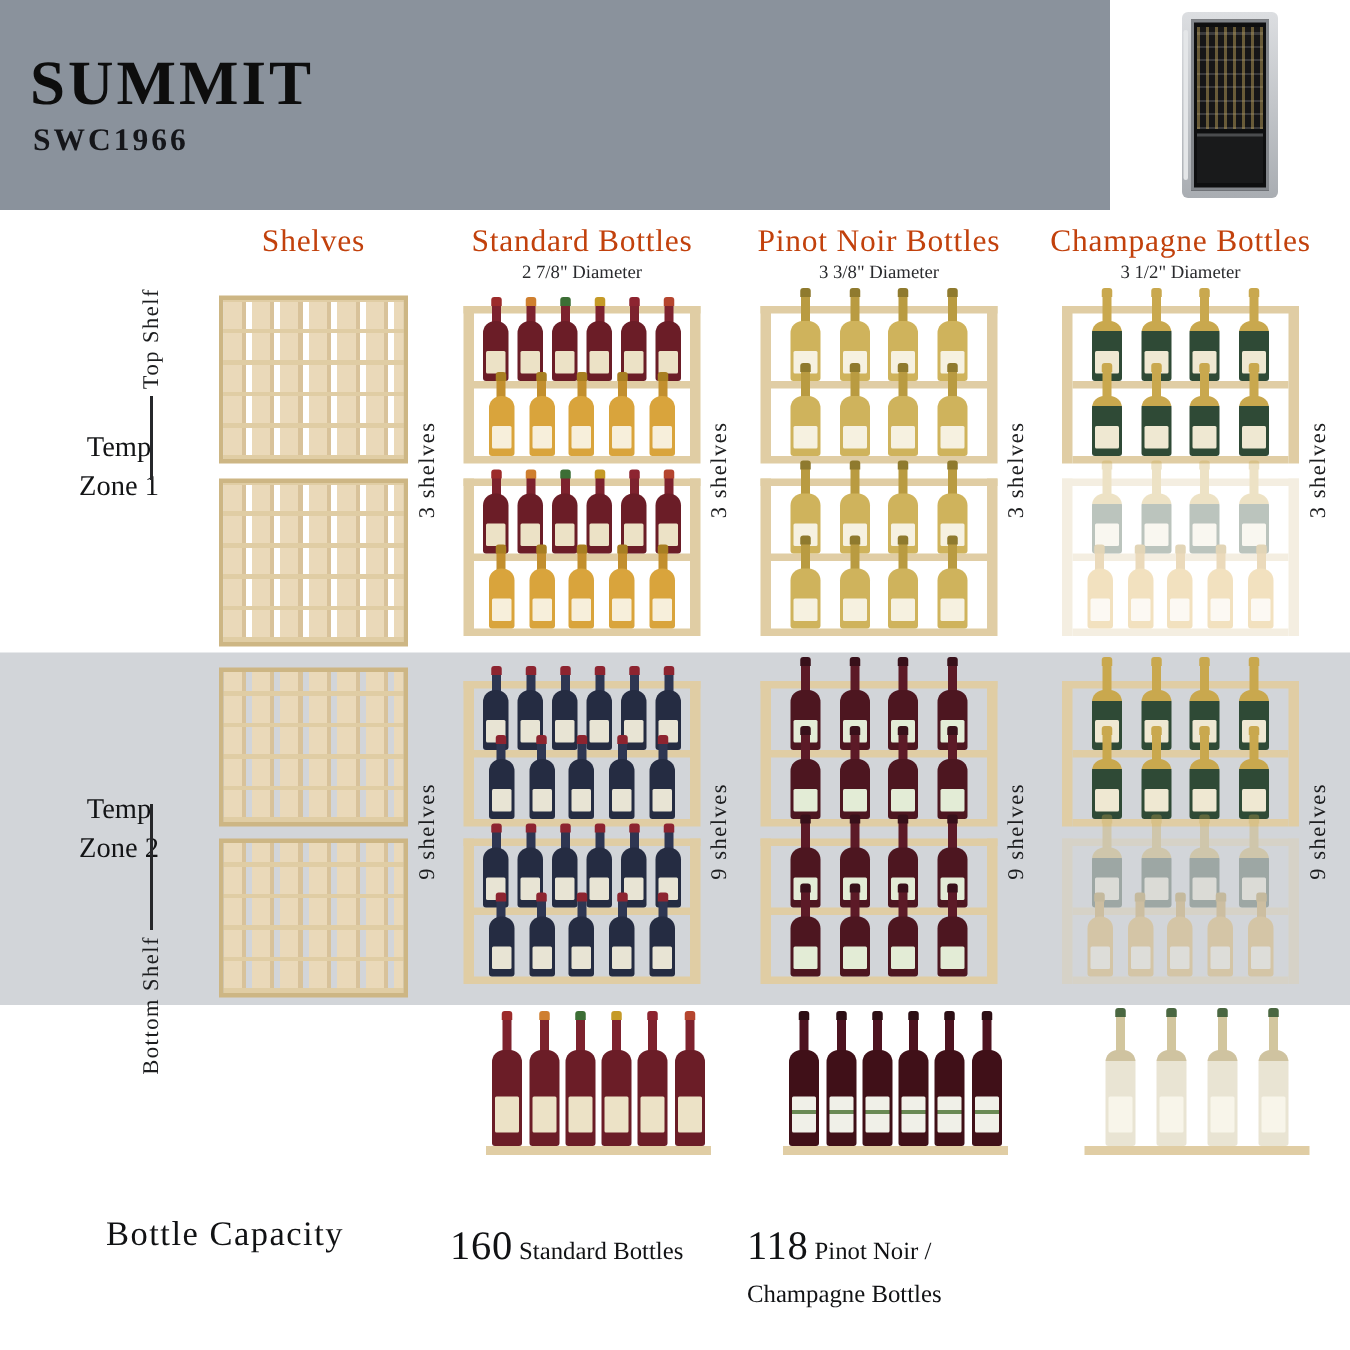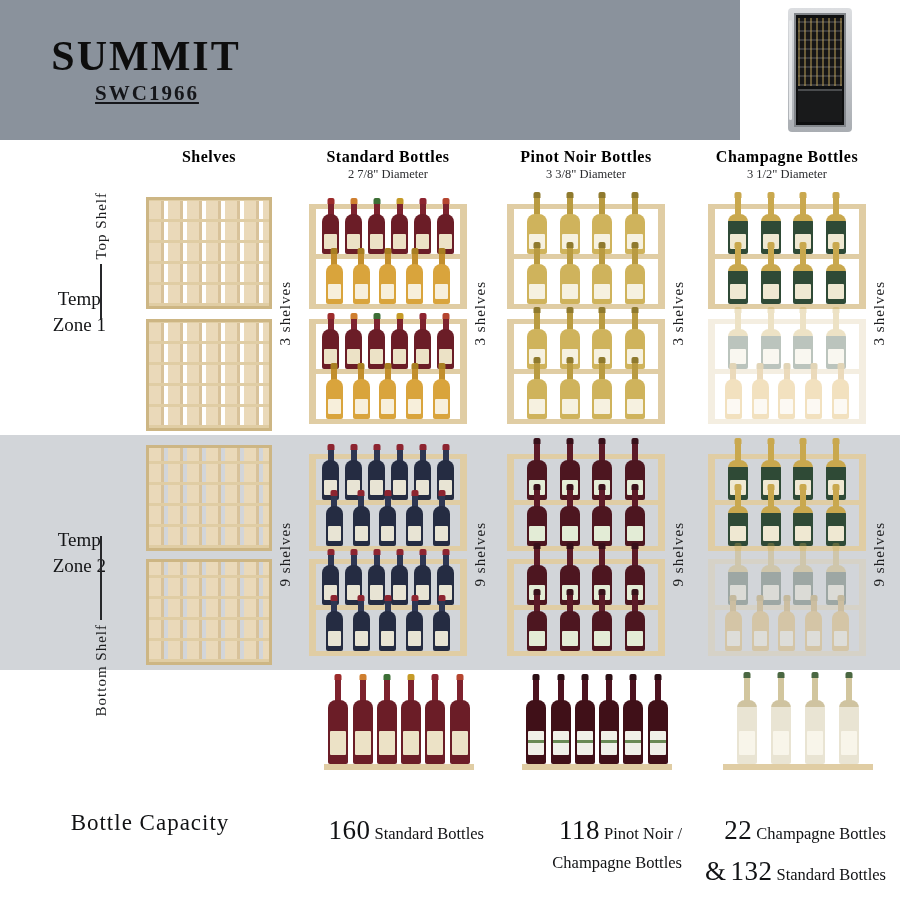--- a/index.html
+++ b/index.html
@@ -10,23 +10,23 @@
     --title:#3e444d;
     --ink:#17181a;
   }
   *{box-sizing:border-box;margin:0;padding:0;}
   html,body{width:900px;height:900px;overflow:hidden;background:#fff;
     font-family:"Liberation Serif","DejaVu Serif",serif;color:var(--ink);}
 
   
   .header{height:140px;display:flex;}
   .header-gray{flex:1;background:var(--header-bg);display:flex;align-items:center;}
-  .brand-block{margin-left:46px;width:200px;text-align:center;}
+  .brand-block{margin-left:20px;width:200px;}
   .brand{font-size:42px;font-weight:700;letter-spacing:2px;color:#0d0d0d;line-height:1;}
-  .model{font-size:21px;font-weight:700;letter-spacing:2px;color:#15161a;margin-top:4px;margin-left:2px;text-decoration:underline;}
+  .model{font-size:21px;font-weight:700;letter-spacing:2px;color:#15161a;margin-top:4px;margin-left:2px;}
   .main-title{flex:1;text-align:center;color:var(--title);font-size:23px;font-weight:700;
     letter-spacing:3px;line-height:1.55;padding-right:10px;}
   .header-white{width:160px;background:#fff;display:flex;align-items:center;justify-content:center;}
 
   
   .fridge{width:64px;height:124px;background:linear-gradient(180deg,#dcdee1,#a9adb2);
     border-radius:4px;padding:5px 6px;position:relative;}
   .fridge-door{width:100%;height:100%;background:#0e0f10;border:2px solid #82868b;position:relative;overflow:hidden;}
   .fridge-shelves{position:absolute;left:2px;right:2px;top:3px;height:62%;
     background:
@@ -35,21 +35,21 @@
   .fridge-lower{position:absolute;left:2px;right:2px;bottom:3px;height:30%;background:#191a1b;
     border-top:2px solid #4a4c4e;}
   .fridge-handle{position:absolute;left:1px;top:12px;bottom:12px;width:3px;background:#e4e6e8;border-radius:2px;}
 
   
   .content{position:relative;}
   .row-grid{display:grid;grid-template-columns:140px 160px 198px 198px 204px;}
 
   .col-headers{height:48px;align-items:start;padding-top:8px;}
   .col-head{text-align:center;padding-right:22px;}
-  .col-title{font-size:16px;color:#000000;letter-spacing:.5px;font-weight:bold;}
+  .col-title{font-size:21px;color:#c2410c;letter-spacing:.5px;}
   .col-sub{font-size:12.5px;color:#2a2b2e;margin-top:1px;}
 
   .zone1{height:247px;background:#fff;}
   .zone2{height:235px;background:var(--zone2-bg);}
   .bottom-row{height:110px;background:#fff;}
 
   .zone-label-cell{display:flex;align-items:center;justify-content:flex-end;padding-right:34px;}
   .zone-label{font-size:19px;line-height:1.35;text-align:center;color:#131416;}
   .zone-label span{display:block;}
 
@@ -124,21 +124,21 @@
   .tall .nk{bottom:60px;height:26px;}
   .tall .cap{bottom:84px;}
   .tall .b-champb .nk{height:28px;}
   .tall .b-champb .cap{bottom:86px;}
 
   .bottom-cell{display:flex;align-items:flex-end;justify-content:center;padding-bottom:10px;}
 
   
   .capacity{height:120px;display:grid;grid-template-columns:300px 198px 198px 204px;padding-top:30px;}
   .cap-title{text-align:center;font-size:23px;letter-spacing:1px;color:#111214;}
-  .cap-cell{text-align:right;line-height:1.5;color:#111214;padding-right:14px;}
+  .cap-cell{text-align:left;line-height:1.5;color:#111214;padding-right:14px;}
   .cap-num{font-size:27px;letter-spacing:.5px;}
   .cap-text{font-size:16.5px;}
 </style>
 </head>
 <body>
 
 <div class="header">
   <div class="header-gray">
     <div class="brand-block">
       <div class="brand">SUMMIT</div>
@@ -1223,31 +1223,20 @@
       <span class="cap-num">160</span>
       <span class="cap-text">Standard Bottles</span>
     </div>
     <div class="cap-cell">
       <div>
         <span class="cap-num">118</span>
         <span class="cap-text">Pinot Noir /</span>
       </div>
       <div class="cap-text">Champagne Bottles</div>
     </div>
-    <div class="cap-cell">
-      <div>
-        <span class="cap-num">22</span>
-        <span class="cap-text">Champagne Bottles</span>
-      </div>
-      <div>
-        <span class="cap-num">&amp;</span>
-        <span class="cap-num">132</span>
-        <span class="cap-text">Standard Bottles</span>
-      </div>
-    </div>
   </div>
 
   <div class="shelf-pointer top-pointer">
     <div class="plabel">Top Shelf</div>
     <div class="pline"></div>
   </div>
   <div class="shelf-pointer bottom-pointer">
     <div class="pline"></div>
     <div class="plabel">Bottom Shelf</div>
   </div>

